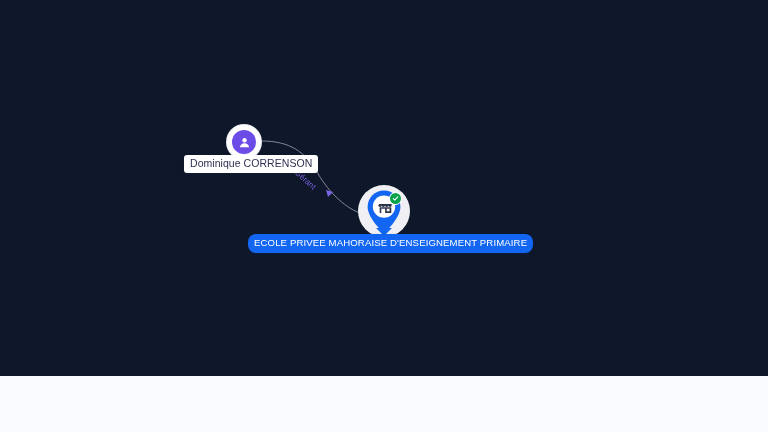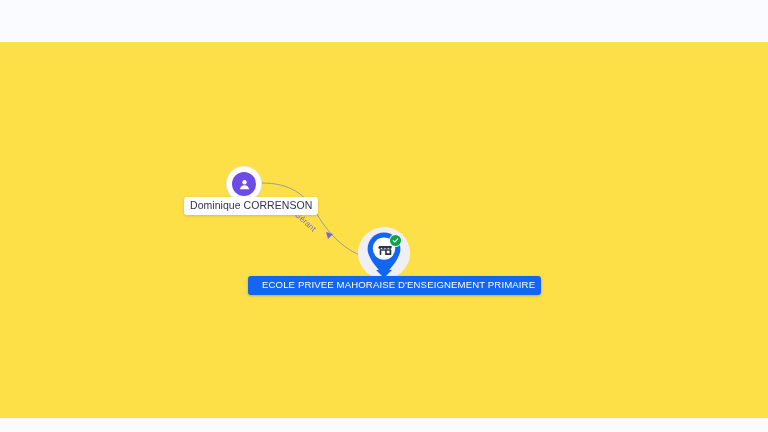--- a/index.html
+++ b/index.html
@@ -10,22 +10,21 @@
     width: 768px;
     height: 432px;
     background: #fafbfe;
     font-family: "Liberation Sans", sans-serif;
     overflow: hidden;
   }
   #graph-canvas {
     position: relative;
     width: 768px;
     height: 376px;
-    background: #fde047;
-    margin-top: 42px;
+    background: #0f172a;
   }
   #edge-layer {
     position: absolute;
     left: 0;
     top: 0;
     width: 768px;
     height: 432px;
     pointer-events: none;
   }
 
@@ -147,22 +146,22 @@
   }
   .company-label {
     position: absolute;
     left: 0;
     top: 6px;
     background: #1266f1;
     color: #ffffff;
     font-size: 9.6px;
     line-height: 12px;
     letter-spacing: .12px;
-    padding: 3px 6px 4px 14px;
-    border-radius: 3px;
+    padding: 3px 6px 4px 6px;
+    border-radius: 8px;
     white-space: nowrap;
     box-shadow: 0 1px 3px rgba(16,45,105,0.28);
   }
 
   
   .edge-label {
     position: absolute;
     left: 299px;
     top: 168px;
     color: #7a63e2;

